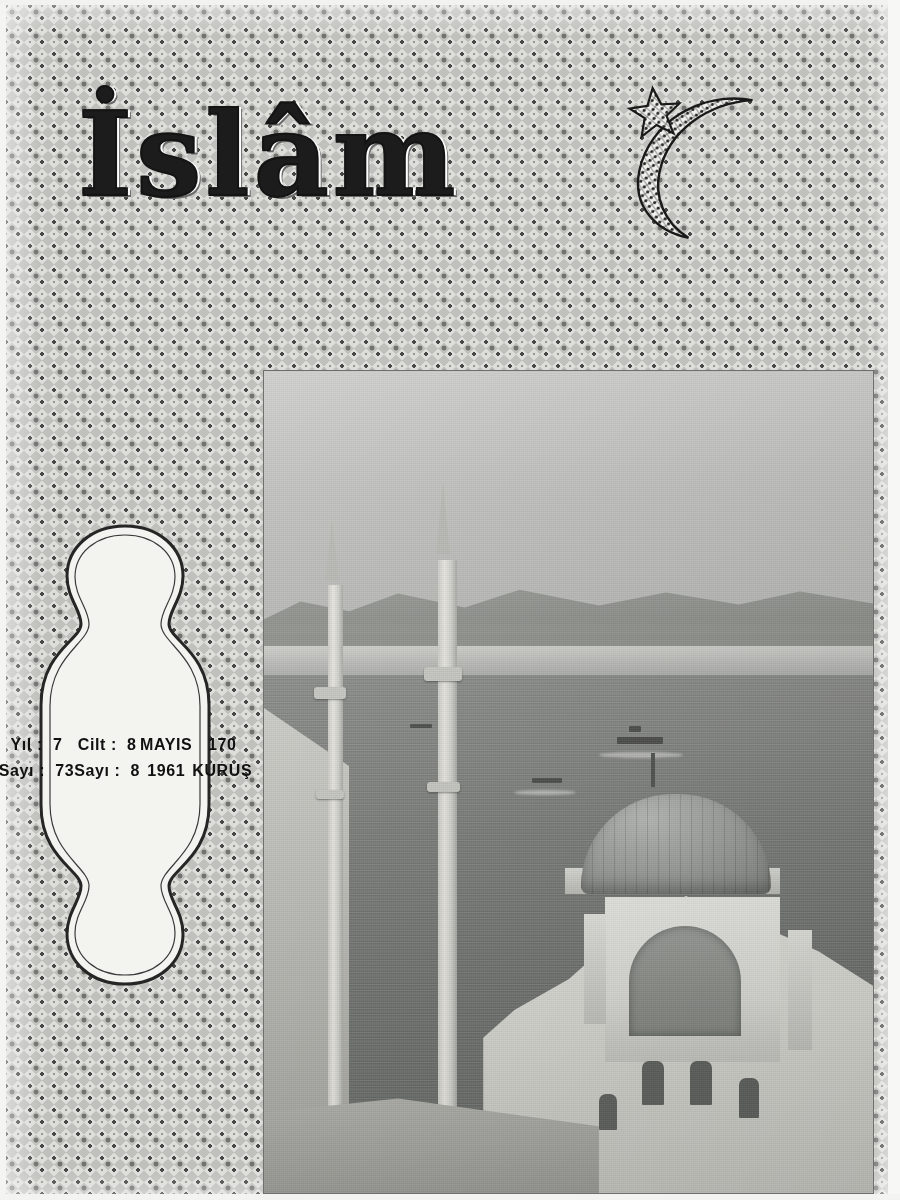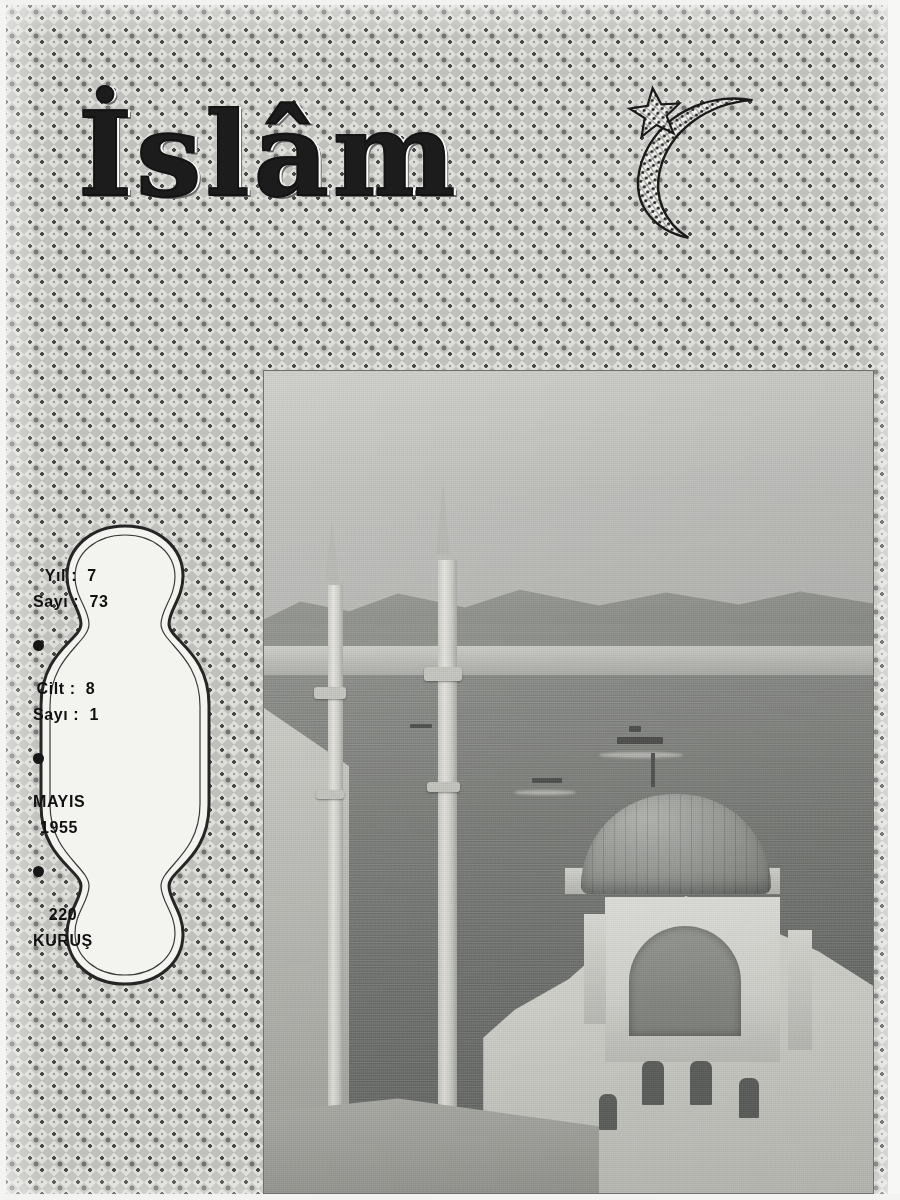--- a/index.html
+++ b/index.html
@@ -86,24 +86,24 @@
     position: absolute;
     left: 33px;
     top: 520px;
     width: 185px;
     height: 470px;
   }
   .cartouche-inner {
     position: absolute;
     inset: 0;
     display: flex;
-    flex-direction: column;
-    align-items: flex-start;
+    flex-direction: row;
+    align-items: center;
     justify-content: center;
-    gap: 10px;
+    gap: 0px;
     padding-top: 6px;
   }
   .info-line {
     font-family: "Liberation Sans", sans-serif;
     font-weight: bold;
     font-size: 16px;
     line-height: 26px;
     color: #111111;
     letter-spacing: 0.6px;
     text-align: center;
@@ -325,34 +325,34 @@
     <div class="cartouche-inner">
       <div class="group">
         <div class="info-line">Yıl :  7</div>
         <div class="info-line">Sayı :  73</div>
       </div>
 
       <div class="dot-sep"></div>
 
       <div class="group">
         <div class="info-line">Cilt :  8</div>
-        <div class="info-line">Sayı :  1</div>
+        <div class="info-line">Sayı :  8</div>
       </div>
 
       <div class="dot-sep"></div>
 
       <div class="group">
         <div class="info-line">MAYIS</div>
-        <div class="info-line">1955</div>
+        <div class="info-line">1961</div>
       </div>
 
       <div class="dot-sep"></div>
 
       <div class="group">
-        <div class="info-line">220</div>
+        <div class="info-line">170</div>
         <div class="info-line">KURUŞ</div>
       </div>
     </div>
   </div>
 
   <div class="photo">
     <div class="sky"></div>
     <div class="hills"></div>
     <div class="far-shore"></div>
     <div class="water"></div>

